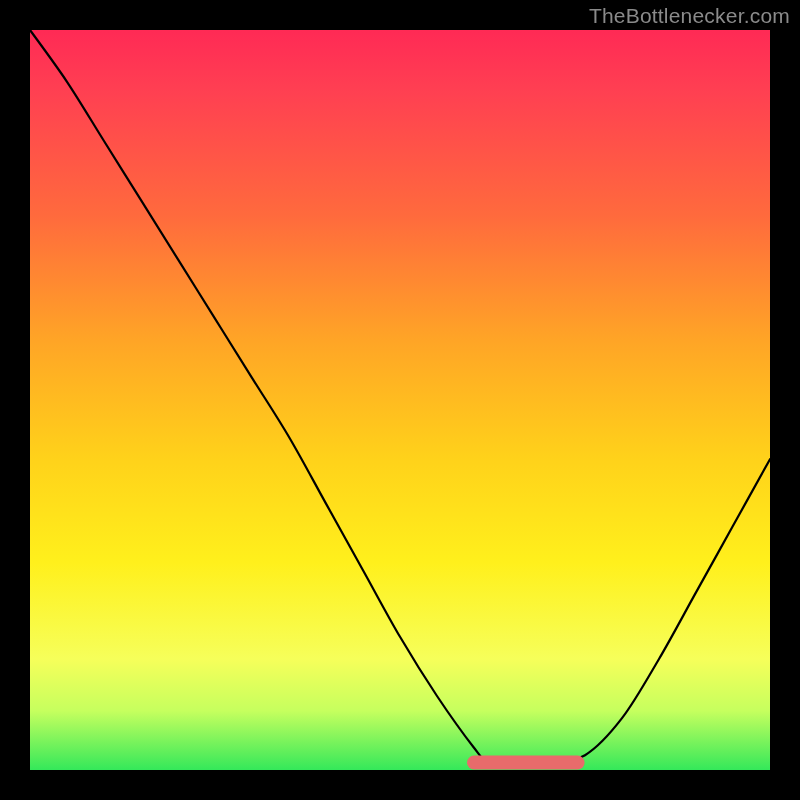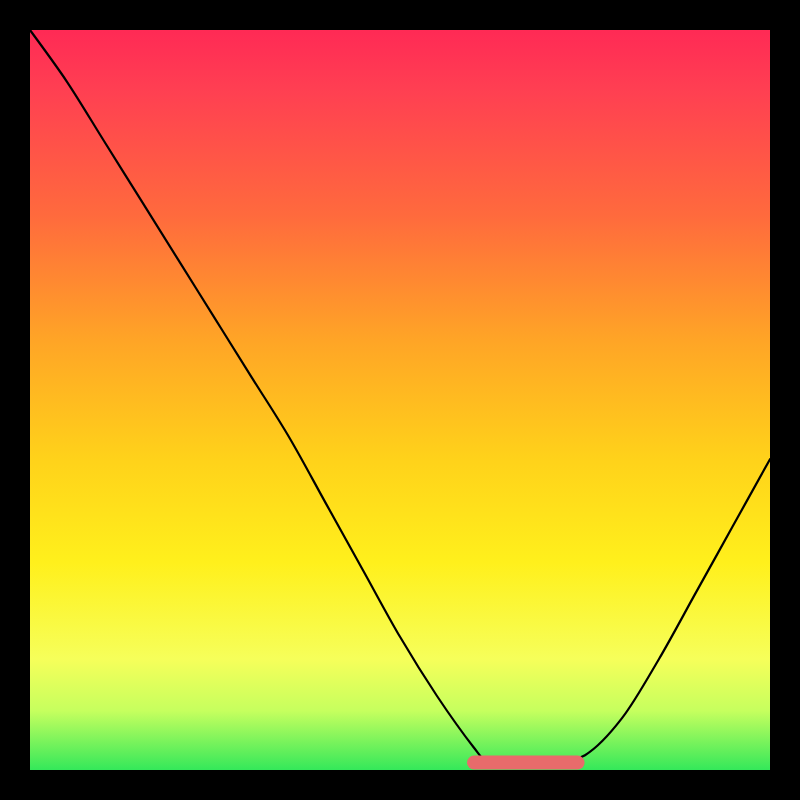--- a/index.html
+++ b/index.html
@@ -68,20 +68,21 @@
     font-size: 21px;
     font-weight: 500;
     letter-spacing: 0.2px;
     user-select: none;
   }
 </style>
 </head>
 <body>
 
 <div class="frame">
+  <div class="watermark">TheBottlenecker.com</div>
 
   <div class="plot">
     <svg viewBox="0 0 740 740">
       <path class="curve" d="M 0,0 C 6.166666666666667,8.633333333333326 24.666666666666664,33.299999999999955 37,51.799999999999955 C 49.333333333333336,70.29999999999995 61.666666666666664,91.26666666666667 74,111 C 86.33333333333333,130.73333333333332 98.66666666666667,150.46666666666658 111,170.19999999999993 C 123.33333333333333,189.93333333333328 135.66666666666666,209.66666666666669 148,229.40000000000003 C 160.33333333333334,249.13333333333338 172.66666666666666,268.8666666666667 185,288.6 C 197.33333333333334,308.33333333333337 209.66666666666666,328.0666666666666 222,347.79999999999995 C 234.33333333333334,367.5333333333333 246.66666666666666,386.0333333333333 259,407 C 271.3333333333333,427.9666666666667 283.6666666666667,451.40000000000003 296,473.6 C 308.3333333333333,495.8 320.6666666666667,518 333,540.2 C 345.3333333333333,562.4000000000001 357.66666666666663,585.8333333333333 370,606.8 C 382.33333333333337,627.7666666666667 394.66666666666674,647.5 407.00000000000006,666 C 419.33333333333337,684.5 435.3666666666667,706.6999999999999 444,717.8 C 452.6333333333333,728.9 452.6333333333333,730.1333333333333 458.8,732.6 C 464.9666666666667,735.0666666666667 471.1333333333333,732.6 481,732.6 C 490.8666666666667,732.6 505.6666666666667,733.8333333333334 518,732.6 C 530.3333333333334,731.3666666666667 542.6666666666666,732.6 555,725.2 C 567.3333333333334,717.8000000000001 579.6666666666666,704.2333333333333 592,688.2 C 604.3333333333334,672.1666666666667 616.6666666666666,649.9666666666667 629,629 C 641.3333333333334,608.0333333333333 653.6666666666666,584.6 666,562.4 C 678.3333333333334,540.1999999999999 690.6666666666666,518 703,495.79999999999995 C 715.3333333333334,473.59999999999997 733.8333333333334,440.29999999999995 740,429.2"></path>
       <path class="pinkseg" d="M 444,732.6 L 547.6,732.6"></path>
     </svg>
   </div>
 </div>
 
 </body></html>

